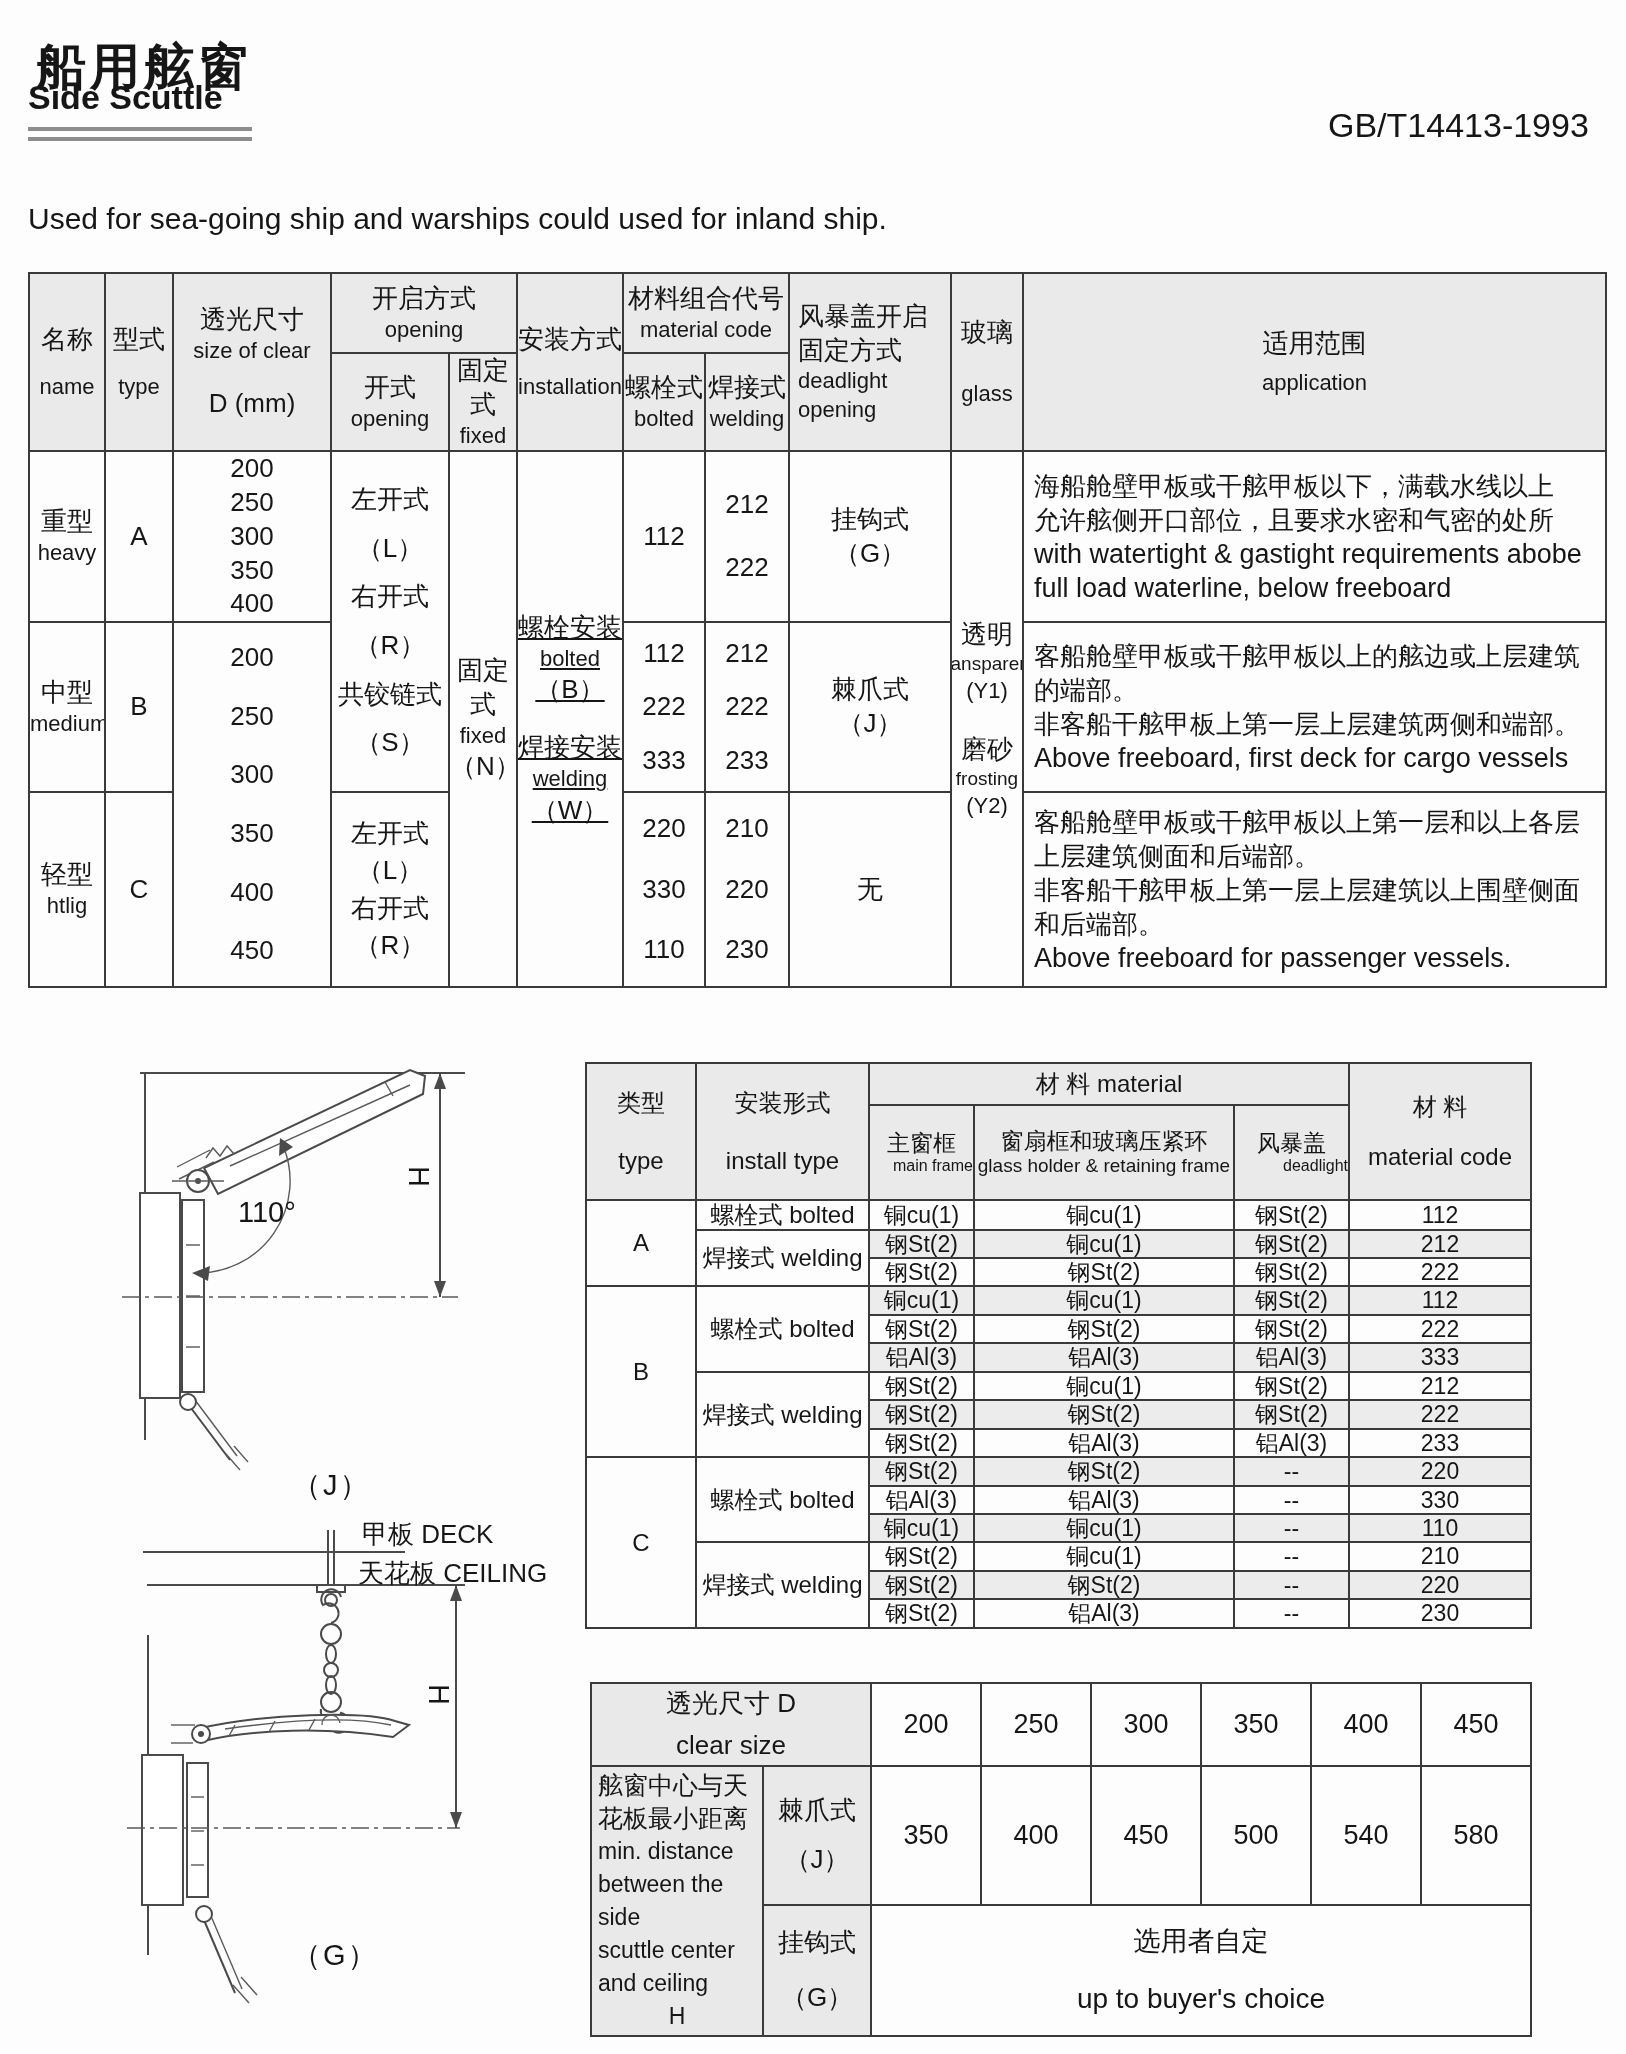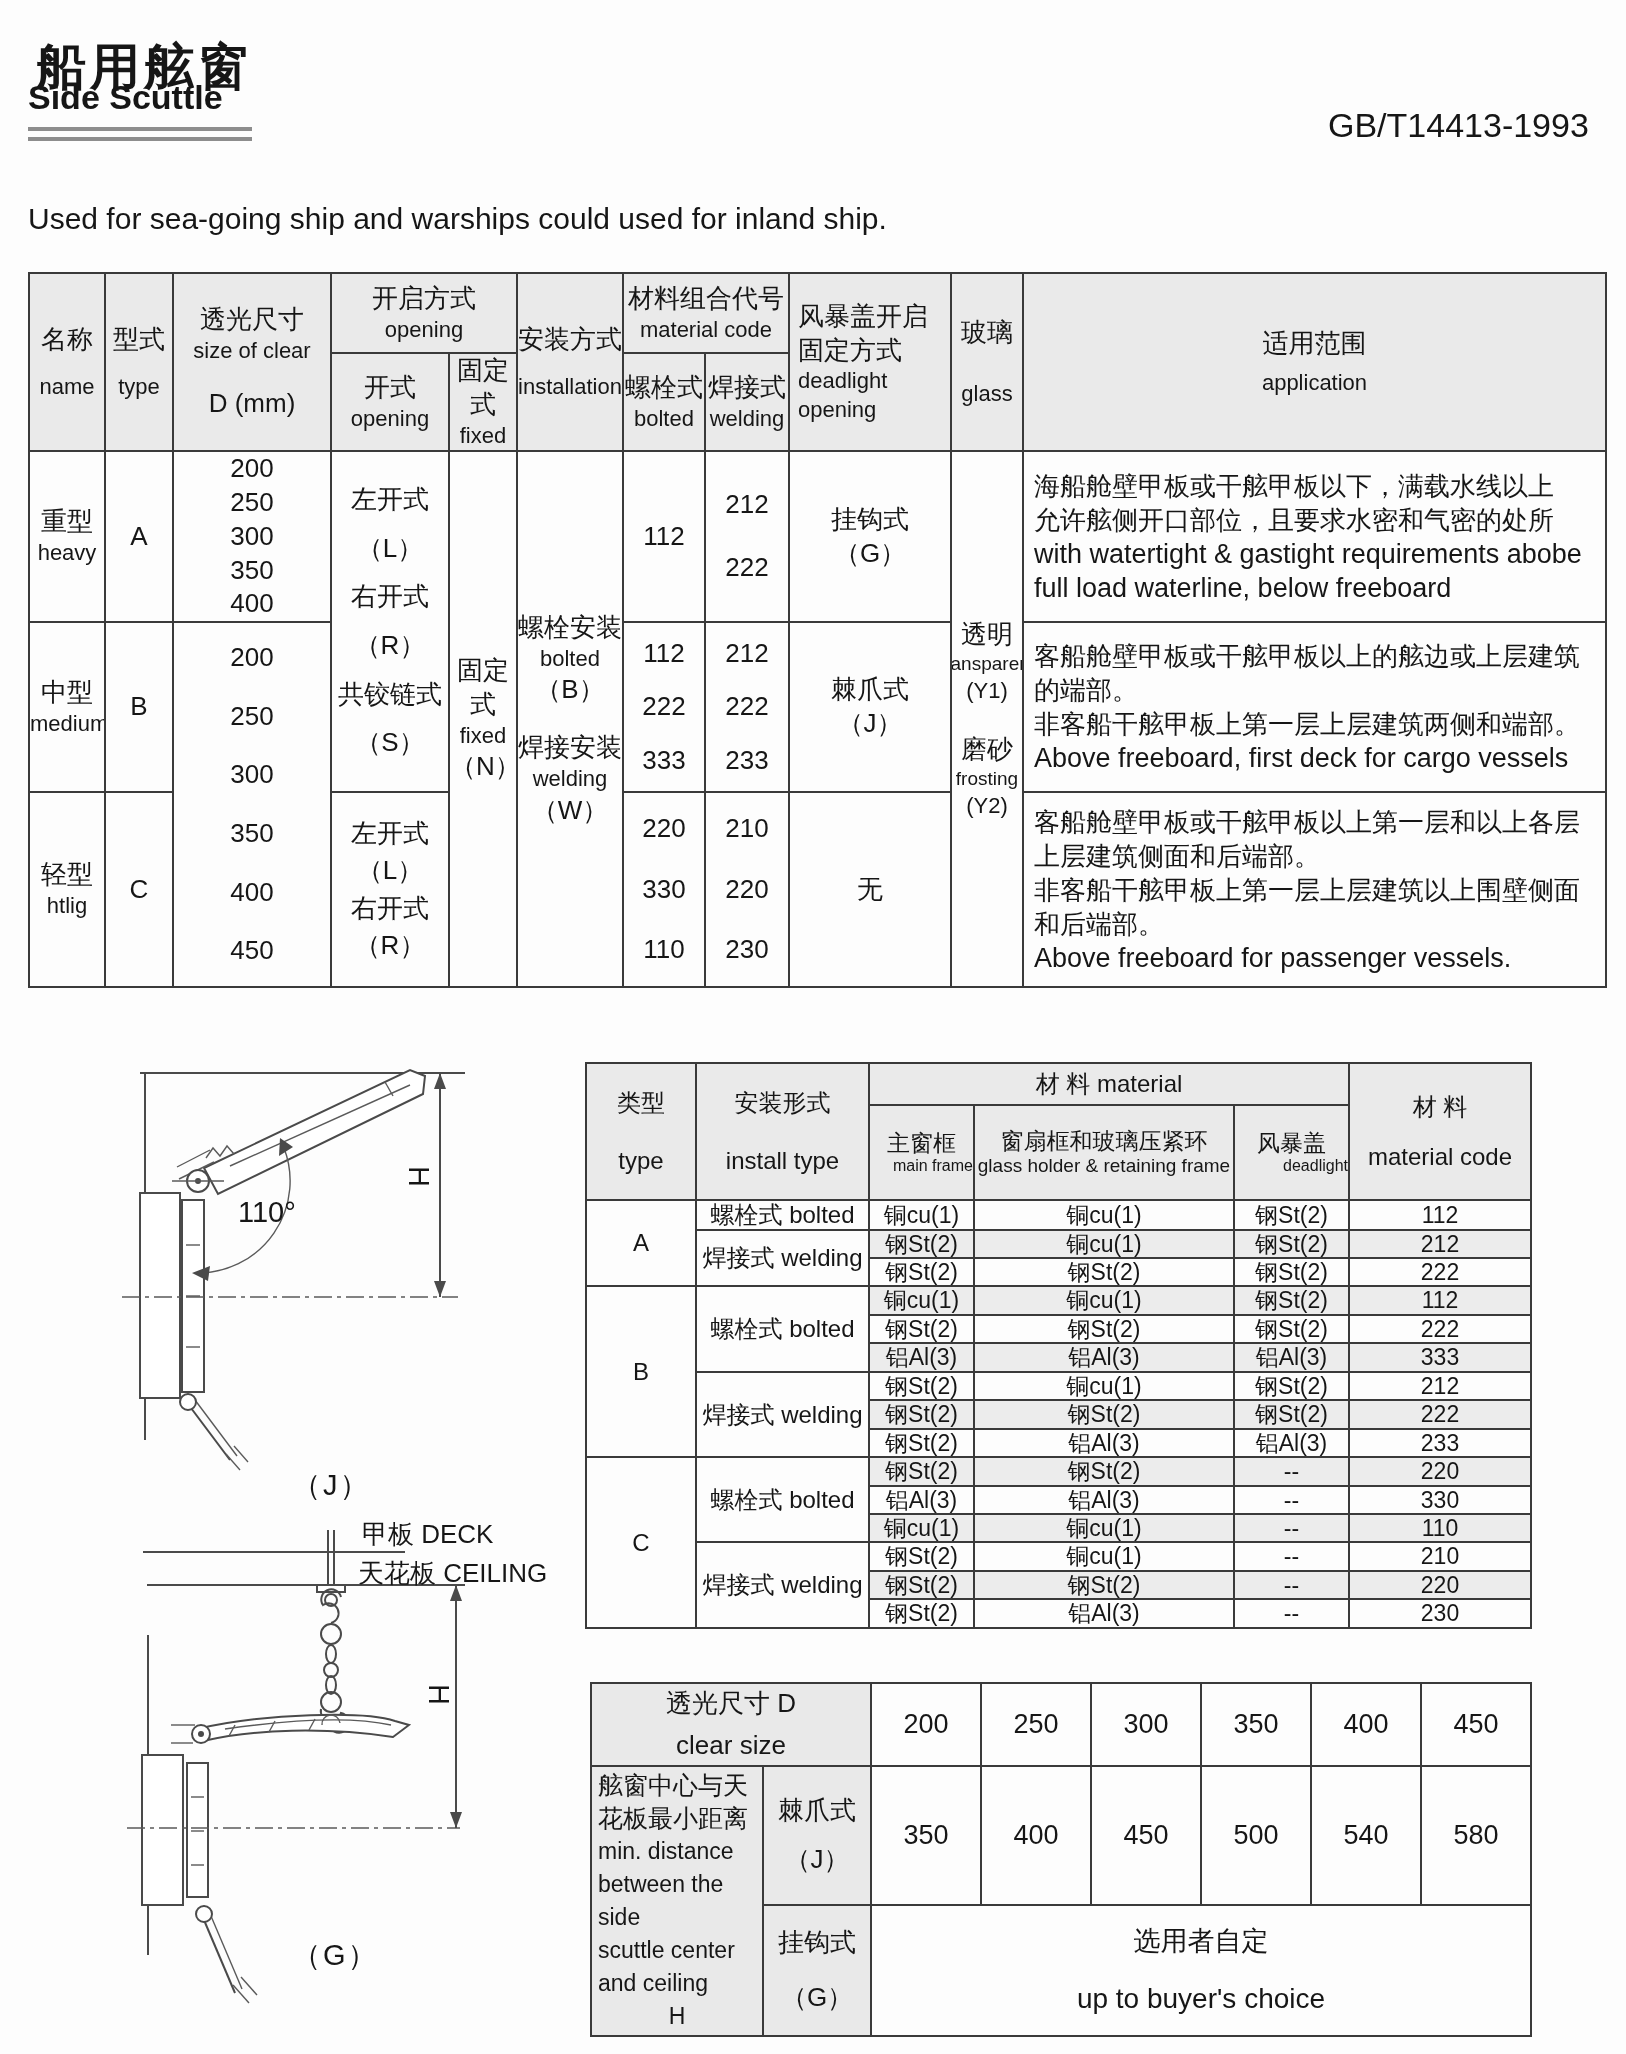--- a/index.html
+++ b/index.html
@@ -161,21 +161,21 @@
           <span>共铰链式</span>
           <span>（S）</span>
         </div>
       </td>
       <td rowspan="3">
         <span class="blk">固定式</span>
         <span class="blk en">fixed</span>
         <span class="blk">（N）</span>
       </td>
       <td rowspan="3">
-        <div class="cstack" style="gap:24px;">
+        <div class="cstack" style="gap:24px;text-decoration:underline;">
           <div>
             <span class="blk">螺栓安装</span>
             <span class="blk en">bolted</span>
             <span class="blk">（B）</span>
           </div>
           <div>
             <span class="blk">焊接安装</span>
             <span class="blk en">welding</span>
             <span class="blk">（W）</span>
           </div>

